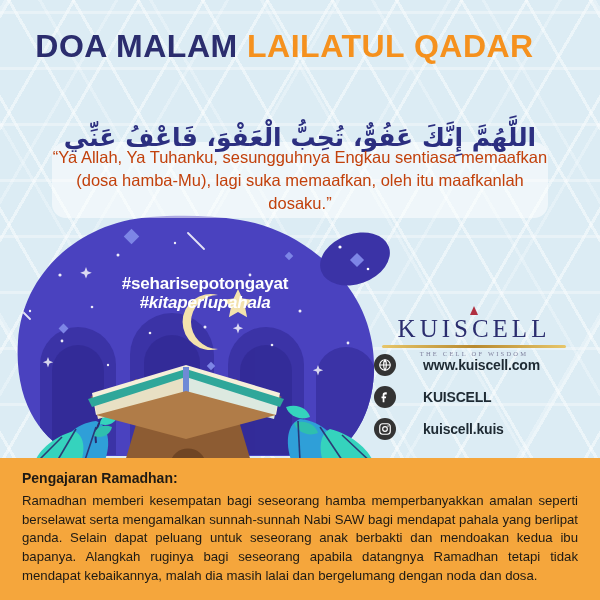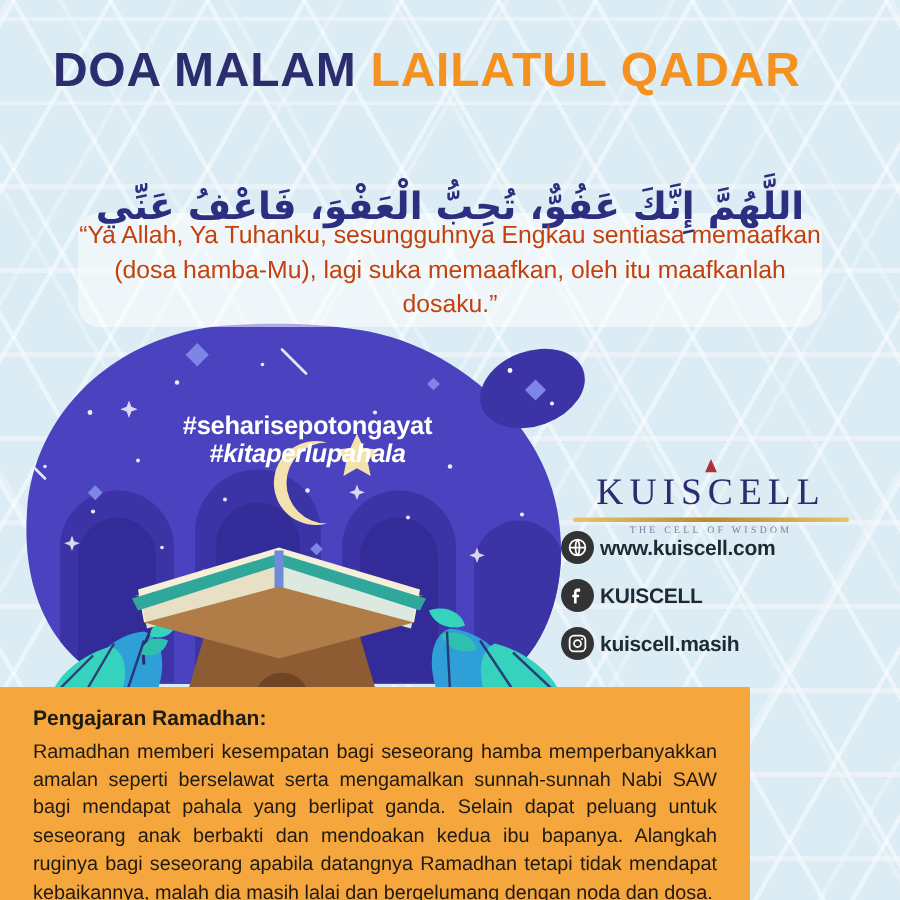--- a/index.html
+++ b/index.html
@@ -77,31 +77,31 @@
     color:#7d7f9c;font-size:6.5px;letter-spacing:2.2px;
     font-family:"Liberation Serif", serif;
   }
   .brand-flame{
     width:0;height:0;margin:0 auto 1px auto;
     border-left:4px solid transparent;border-right:4px solid transparent;
     border-bottom:9px solid #b03040;border-radius:50% 50% 0 0;
   }
 
   .socials{position:absolute;right:26px;top:352px;width:200px;z-index:6;}
-  .srow{display:flex;align-items:center;gap:4px;height:26px;margin-bottom:6px;}
+  .srow{display:flex;align-items:center;gap:27px;height:26px;margin-bottom:6px;}
   .sicon{
     width:22px;height:22px;border-radius:50%;background:#333333;
     display:flex;align-items:center;justify-content:center;flex:0 0 22px;
   }
   .sicon svg{display:block;}
   .slabel{color:#1e2a33;font-size:14px;font-weight:bold;letter-spacing:-.2px;}
 
   
   .footer{
-    position:absolute;left:0;bottom:0;width:500px;height:142px;
+    position:absolute;left:0;bottom:0;width:600px;height:142px;
     background:#f5a63c;z-index:7;box-sizing:border-box;padding:12px 22px 0 22px;
   }
   .foot-head{color:#1e1a14;font-size:14px;font-weight:bold;margin-bottom:6px;}
   .foot-body{
     color:#1e1a14;font-size:13.2px;line-height:1.42;text-align:justify;
   }
 </style>
 </head>
 <body>
 
@@ -281,21 +281,21 @@
     </div>
 
     <div class="srow">
       <span class="sicon">
         <svg width="14" height="14" viewBox="0 0 24 24" fill="none" stroke="#ffffff" stroke-width="2">
           <rect x="3" y="3" width="18" height="18" rx="5"></rect>
           <circle cx="12" cy="12" r="4"></circle>
           <circle cx="17.2" cy="6.8" r="1.2" fill="#ffffff" stroke="none"></circle>
         </svg>
       </span>
-      <span class="slabel">kuiscell.masih</span>
+      <span class="slabel">kuiscell.kuis</span>
     </div>
 
   </div>
 
   <div class="footer">
     <div class="foot-head">Pengajaran Ramadhan:</div>
     <div class="foot-body">Ramadhan memberi kesempatan bagi seseorang hamba memperbanyakkan amalan seperti berselawat serta mengamalkan sunnah-sunnah Nabi SAW bagi mendapat pahala yang berlipat ganda. Selain dapat peluang untuk seseorang anak berbakti dan mendoakan kedua ibu bapanya. Alangkah ruginya bagi seseorang apabila datangnya Ramadhan tetapi tidak mendapat kebaikannya, malah dia masih lalai dan bergelumang dengan noda dan dosa.</div>
   </div>
 
 </div>

